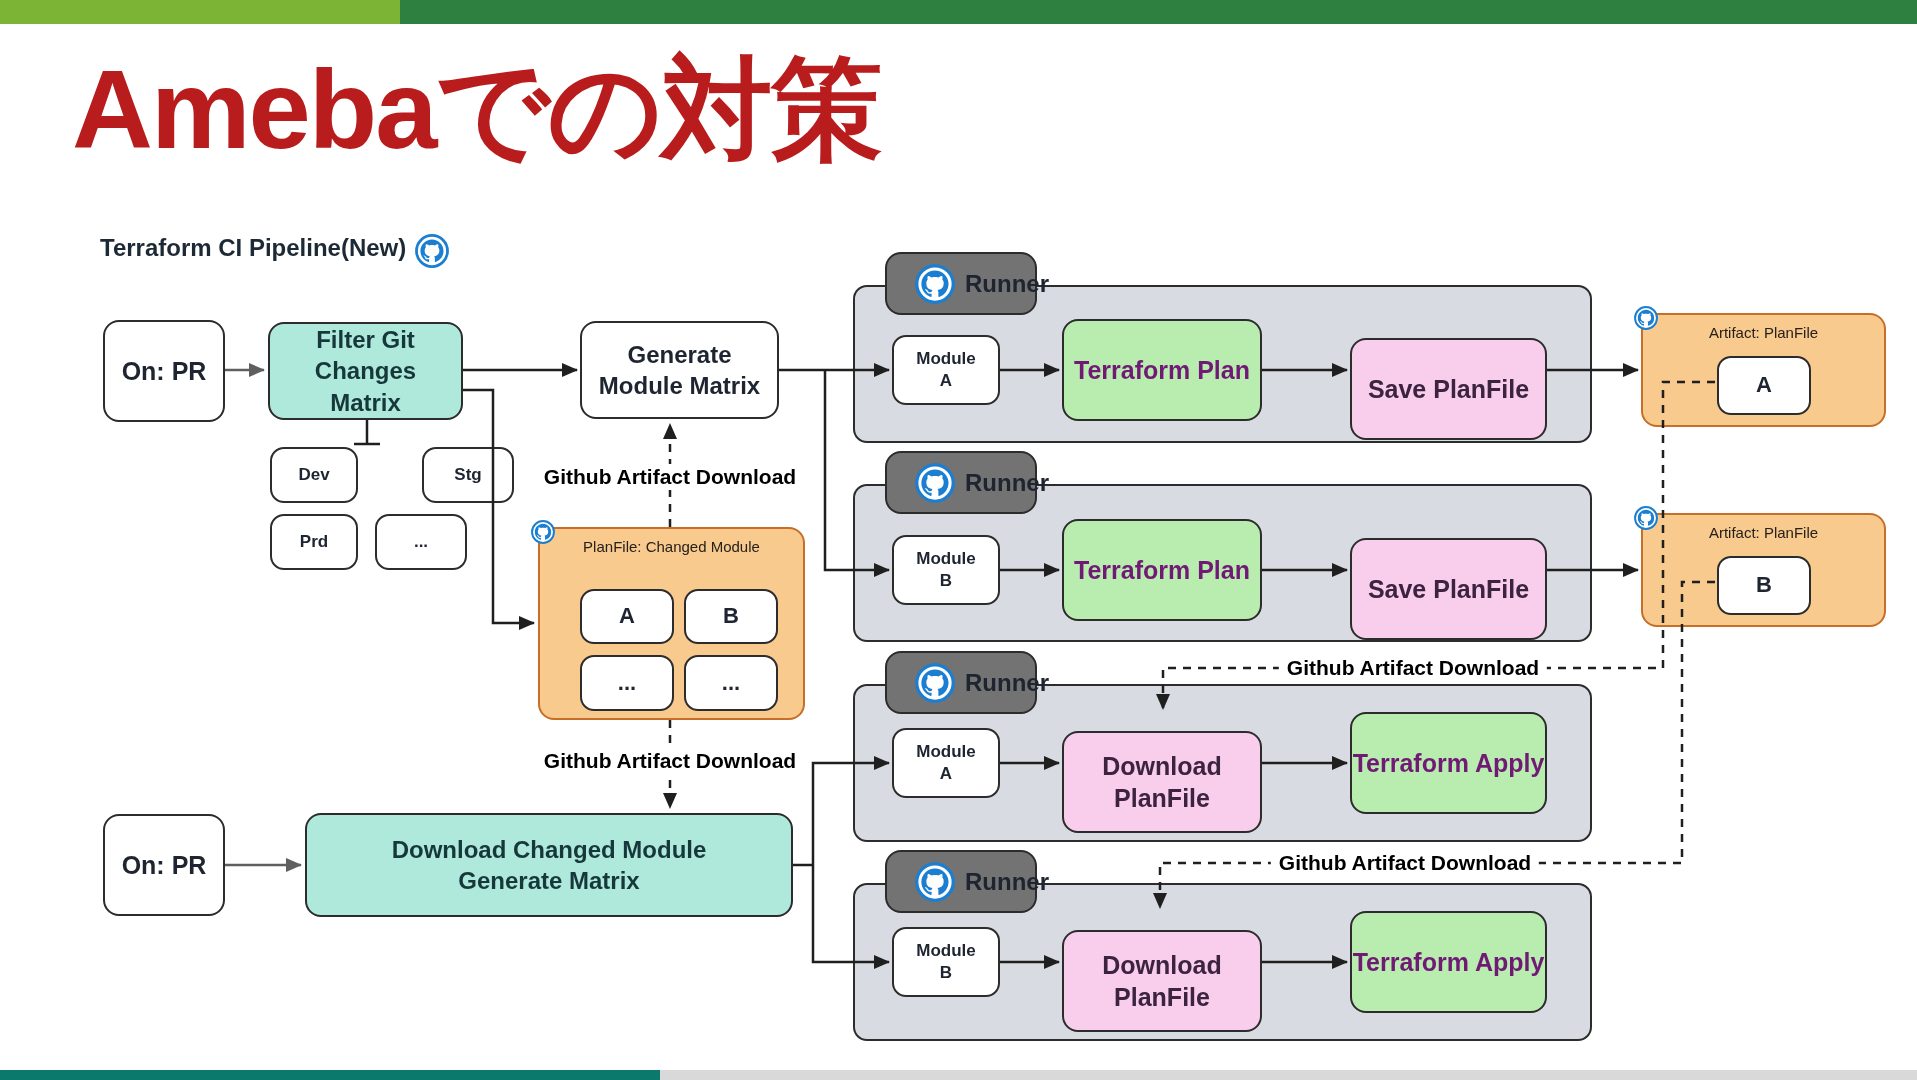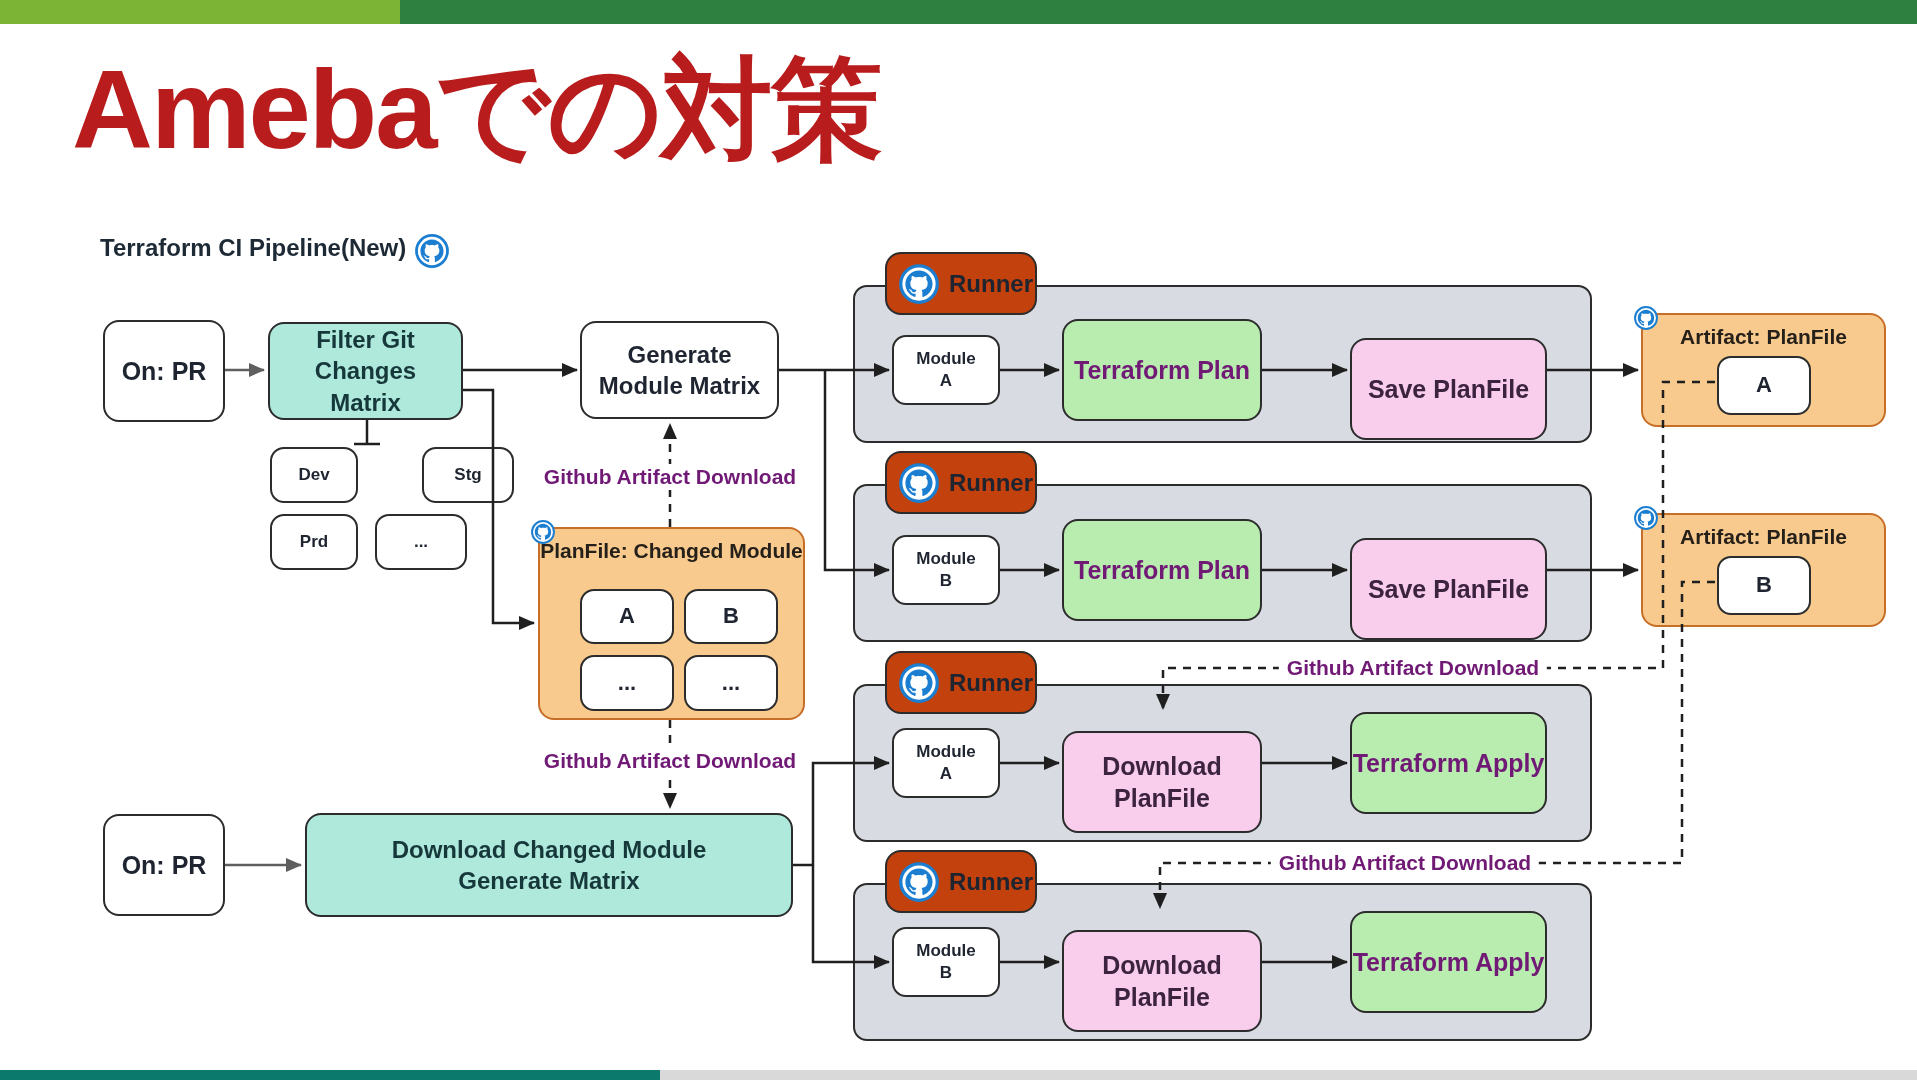--- a/index.html
+++ b/index.html
@@ -26,33 +26,33 @@
   .node.small{border-radius:14px;}
   .node .l{display:block;}
 
   .teal{background:#aee9dc;color:#16383a;}
   .green{background:#b9edb0;color:#701a75;}
   .pink{background:#f9cdec;color:#3c2340;margin-top:19px;}
   .orange{background:#f9ca8e;border-color:#c76f28;color:#26201a;}
   .container{position:absolute;box-sizing:border-box;border:2.5px solid #2c2c2c;border-radius:14px;
     background:#d8dbe1;z-index:1;}
   .runner-tab{position:absolute;box-sizing:border-box;border:2.5px solid #2c2c2c;border-radius:16px;
-    background:#c2410c;display:flex;align-items:center;gap:10px;padding:0 12px;
+    background:#737373;display:flex;align-items:center;gap:10px;padding:0 28px;
     font-size:24px;font-weight:700;color:#1e2430;z-index:4;}
   .runner-tab .gh-icon{width:40px;height:40px;flex:0 0 auto;}
 
   .corner-icon{position:absolute;left:-9px;top:-9px;width:24px;height:24px;z-index:5;}
-  .art-title{font-size:21px;font-weight:700;margin-top:-4px;}
+  .art-title{font-size:15px;font-weight:400;margin-top:-4px;}
   .artifact{justify-content:flex-start;padding-top:12px;}
   .artifact .inner{position:absolute;border:2.5px solid #2c2c2c;border-radius:14px;background:#fff;
     display:flex;align-items:center;justify-content:center;font-size:22px;font-weight:700;color:#1e2430;}
 
   .wires{position:absolute;left:0;top:0;z-index:5;pointer-events:none;}
   .edge-label{position:absolute;transform:translate(-50%,-50%);background:#ffffff;
-    padding:1px 8px;font-size:21px;font-weight:700;color:#701a75;white-space:nowrap;z-index:6;}
+    padding:1px 8px;font-size:21px;font-weight:700;color:#000000;white-space:nowrap;z-index:6;}
 
   .fs25{font-size:25px;} .fs24{font-size:24px;} .fs22{font-size:17px;}
 </style>
 </head>
 <body>
 
 <div class="canvas">
 
   <div class="bar tl"></div>
   <div class="bar tr"></div>

